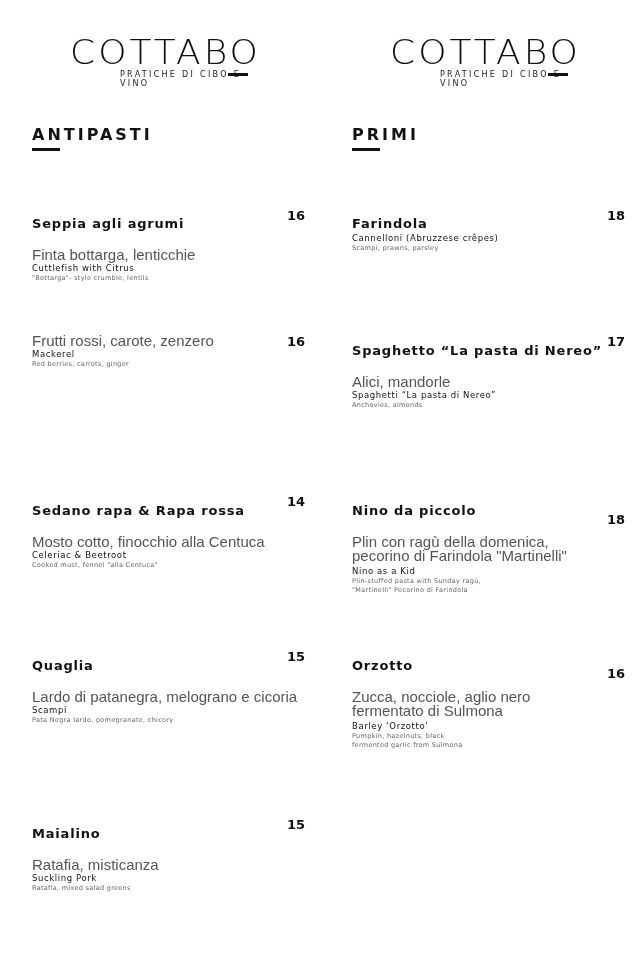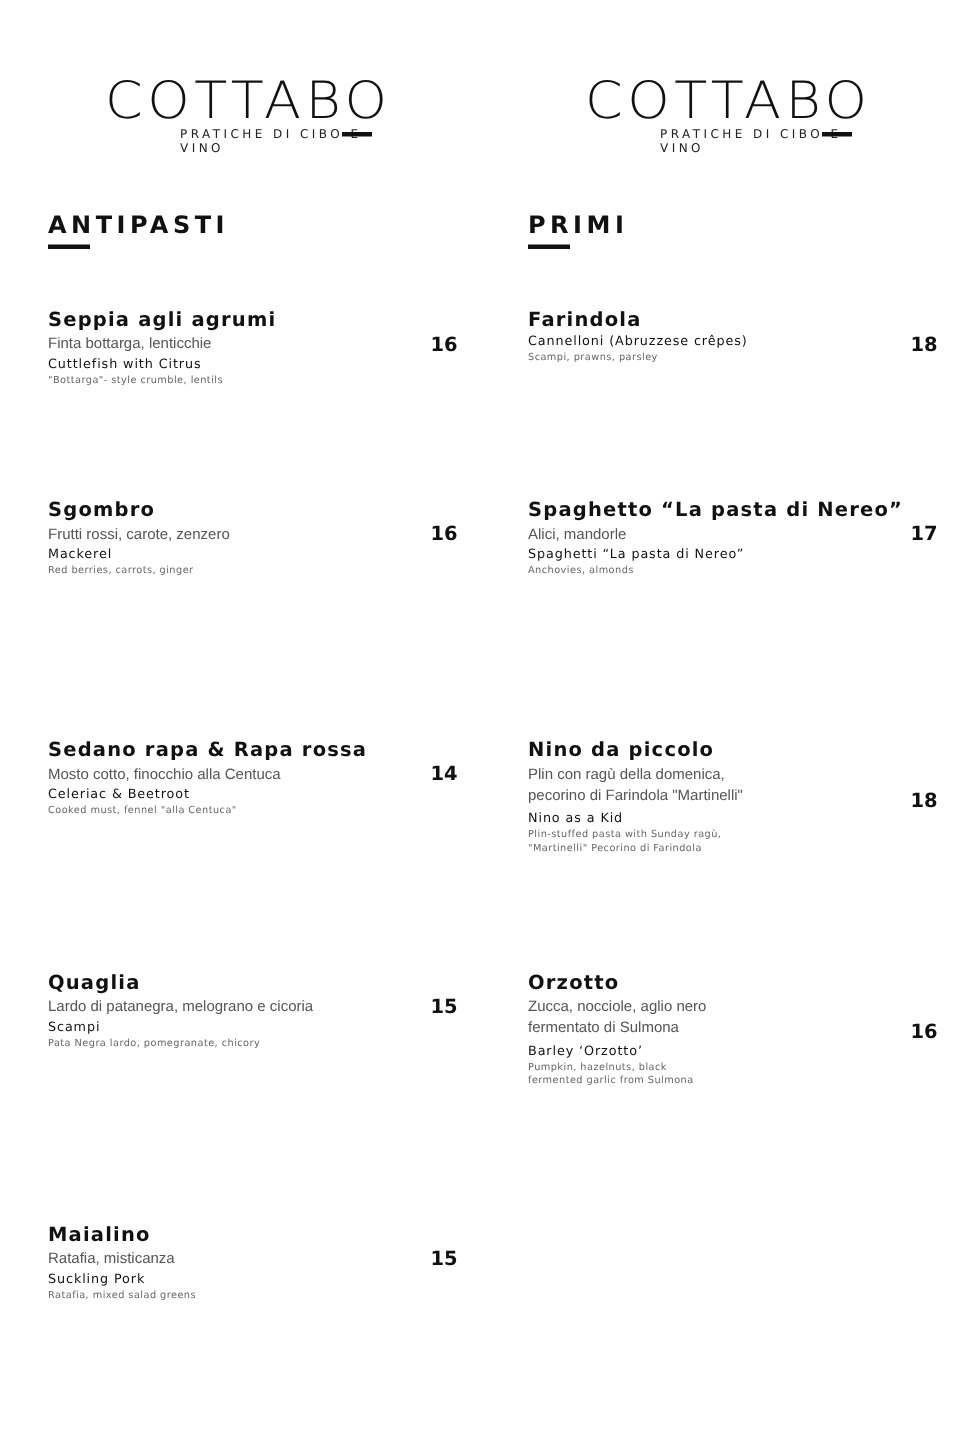--- a/index.html
+++ b/index.html
@@ -1,20 +1,20 @@
 <!DOCTYPE html>
 <html><head>
   <meta charset="utf-8">
   <style>
     html, body { margin: 0; padding: 0; }
     body {
       width: 640px; height: 960px; background: #ffffff; position: relative; overflow: hidden;
       font-family: "Liberation Sans", "DejaVu Sans", sans-serif; color: #111;
     }
-    .col { position: absolute; top: 16px; width: 320px; height: 764px; }
+    .col { position: absolute; top: 1px; width: 320px; height: 764px; }
     .col.left { left: 0; }
     .col.right { left: 320px; }
 
     .logo { position: absolute; top: 34px; width: 190px; height: 50px; }
     .col.left .logo { left: 70px; }
     .col.right .logo { left: 70px; }
     .logo-word {
       position: absolute; left: 0; top: 0;
       font-family: "DejaVu Sans", sans-serif; font-weight: 300;
       font-size: 36px; letter-spacing: 3px; line-height: 36px; color: #111;
@@ -30,25 +30,25 @@
     .section-title {
       position: absolute; top: 124px; left: 32px;
       font-family: "DejaVu Sans", sans-serif; font-weight: 700; font-size: 16px;
       letter-spacing: 3px; color: #111; line-height: 20px;
     }
     .section-rule { position: absolute; top: 147px; left: 32px; width: 28px; height: 3px; background: #111; }
 
     .dish { position: absolute; left: 32px; width: 280px; }
     .dish-name {
       font-family: "DejaVu Sans", sans-serif; font-weight: 700; font-size: 13px;
-      letter-spacing: 0.8px; line-height: 16px; color: #111;
+      letter-spacing: 0.8px; line-height: 16px; color: #111; margin-top: 25px;
     }
     .dish-desc {
-      font-family: "Liberation Sans", sans-serif; font-size: 10px; color: #555; line-height: 14px;
-      margin-top: 1px; white-space: pre-line;
+      font-family: "Liberation Sans", sans-serif; font-size: 15px; color: #555; line-height: 14px;
+      margin-top: 16px; white-space: pre-line;
     }
     .dish-en {
       font-family: "DejaVu Sans", sans-serif; font-weight: 400; font-size: 8.5px;
       letter-spacing: 0.6px; color: #111; line-height: 11px; margin-top: 1px;
     }
     .dish-en-desc {
       font-family: "DejaVu Sans", sans-serif; font-size: 6.5px; color: #666; letter-spacing: 0.3px;
       line-height: 9px; white-space: pre-line;
     }
     .price {
@@ -70,21 +70,20 @@
 
   <div class="dish" style="top:190px">
     <div class="dish-name">Seppia agli agrumi</div>
     <div class="dish-desc">Finta bottarga, lenticchie</div>
     <div class="dish-en">Cuttlefish with Citrus</div>
     <div class="dish-en-desc">"Bottarga"- style crumble, lentils</div>
   </div>
   <div class="price" style="top:207px;left:287px">16</div>
 
   <div class="dish" style="top:317px">
-    <div class="dish-name">Sgombro</div>
     <div class="dish-desc">Frutti rossi, carote, zenzero</div>
     <div class="dish-en">Mackerel</div>
     <div class="dish-en-desc">Red berries, carrots, ginger</div>
   </div>
   <div class="price" style="top:333px;left:287px">16</div>
 
   <div class="dish" style="top:477px">
     <div class="dish-name">Sedano rapa &amp; Rapa rossa</div>
     <div class="dish-desc">Mosto cotto, finocchio alla Centuca</div>
     <div class="dish-en">Celeriac &amp; Beetroot</div>

